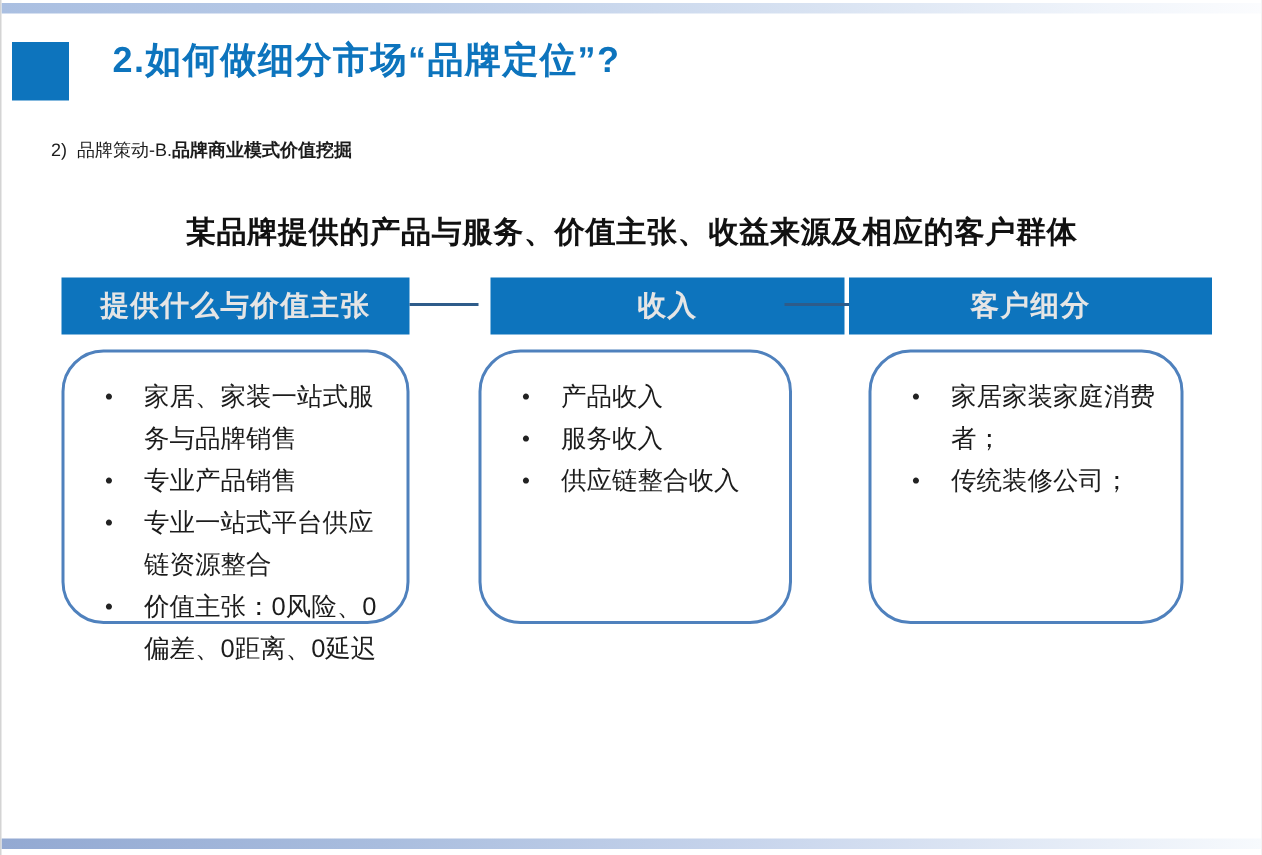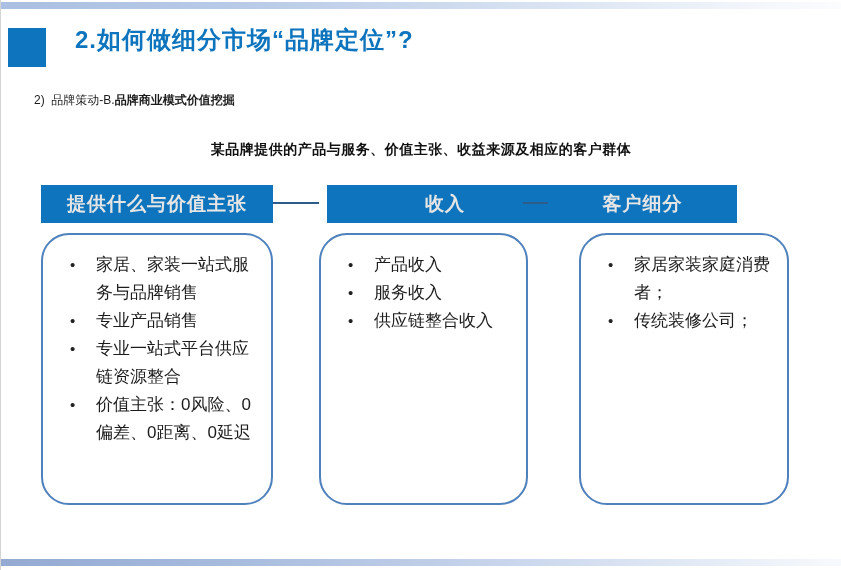--- a/index.html
+++ b/index.html
@@ -28,41 +28,41 @@
     font-size:24px;font-weight:bold;color:var(--accent);
     letter-spacing:1px;white-space:pre;
   }
   .subtitle{
     position:absolute;left:33px;top:92px;
     font-size:12px;color:var(--text);white-space:pre;
   }
   .subtitle .bold-part{font-weight:bold;}
   .section-heading{
     position:absolute;left:0;right:0;top:141px;
-    text-align:center;font-size:14px;font-weight:bold;color:#111;
+    text-align:center;font-size:20px;font-weight:bold;color:#111;
     letter-spacing:0.5px;white-space:pre;
   }
 
   .col-header{
     position:absolute;top:185px;height:38px;
     background:var(--accent);color:#e5e5e5;
     font-size:19px;font-weight:bold;letter-spacing:1px;
     display:flex;align-items:center;justify-content:center;
     box-sizing:border-box;
   }
   .hdr1{left:40px;width:232px;}
   .hdr2{left:326px;width:236px;}
-  .hdr3{left:547px;width:189px;}
+  .hdr3{left:565px;width:242px;}
 
   .connector{position:absolute;top:202px;height:2px;background:var(--connector);}
   .c1{left:272px;width:46px;}
   .c2{left:522px;width:55px;}
 
   .content-box{
-    position:absolute;top:233px;height:272px;
+    position:absolute;top:233px;height:183px;
     border:2px solid var(--box-border);
     border-radius:28px;
     box-sizing:border-box;
     background:#ffffff;
   }
   .cbox1{left:40px;width:232px;}
   .cbox2{left:318px;width:209px;}
   .cbox3{left:578px;width:210px;}
 
   .content-box ul{

